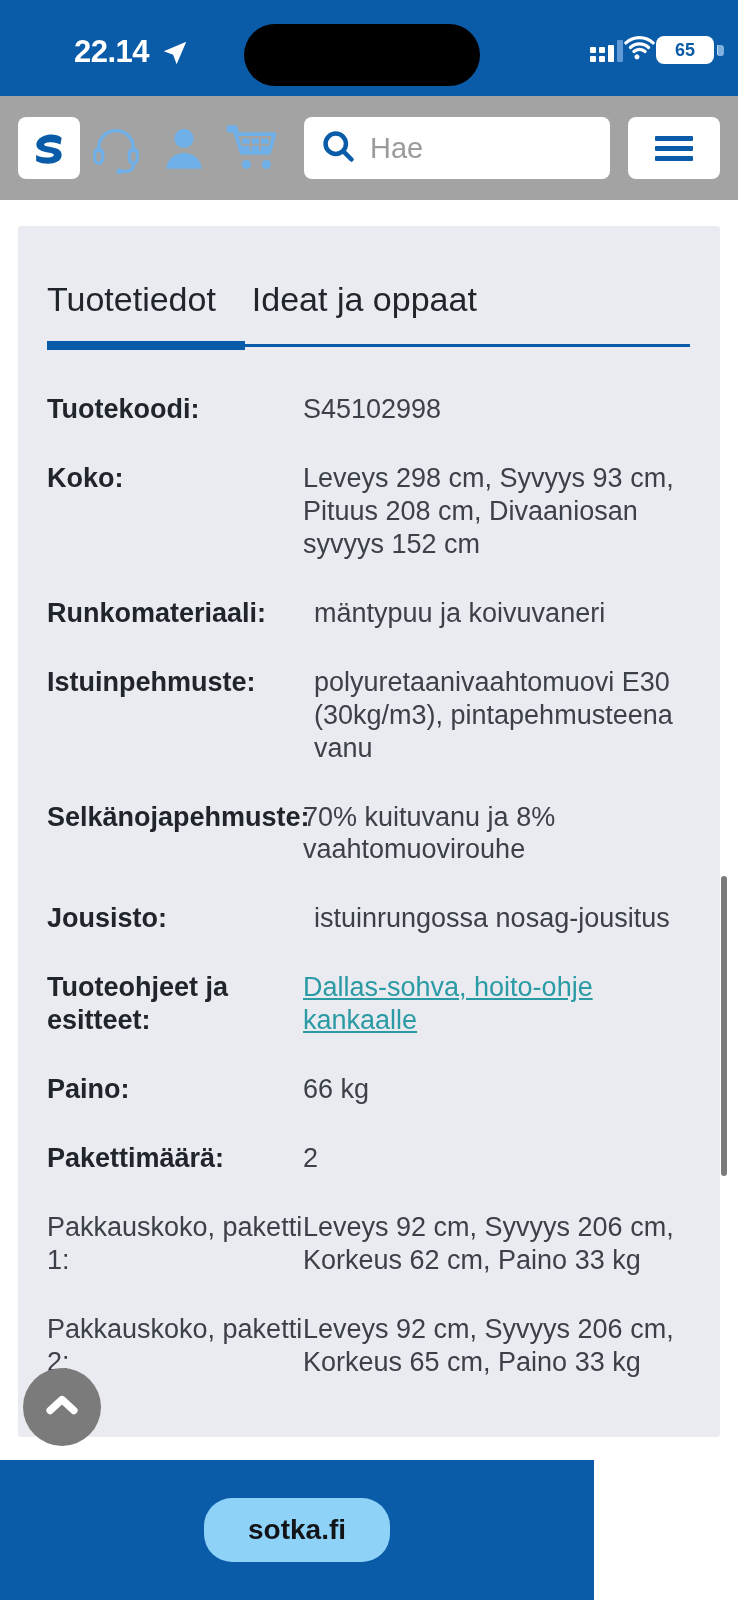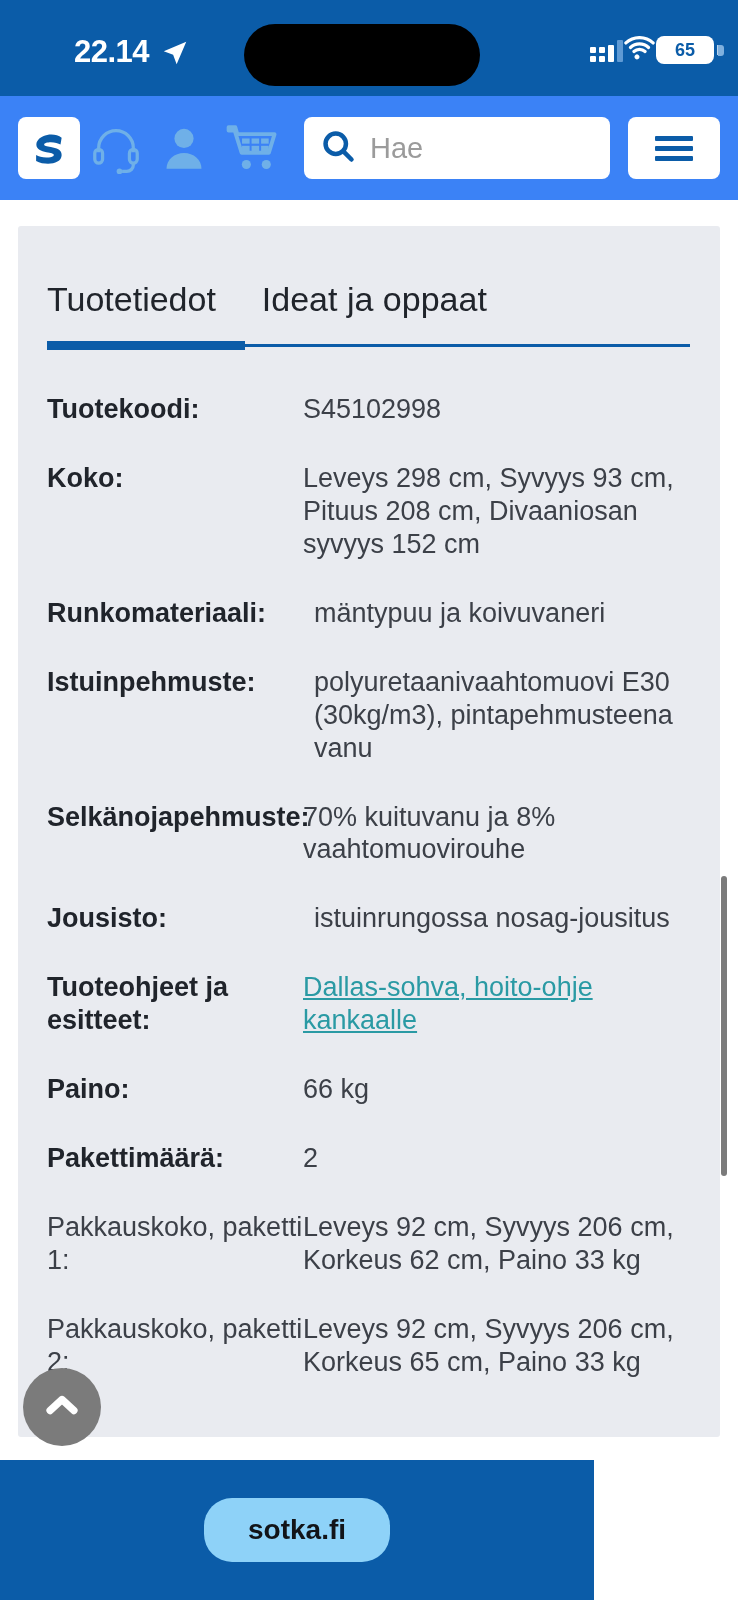--- a/index.html
+++ b/index.html
@@ -45,21 +45,21 @@
     width:5px; height:10px; border-radius:0 3px 3px 0; background:#b9d2ea;
   }
   .batt-wrap{ position:relative; }
   .batt-wrap .cap{
     position:absolute; right:-10px; top:9px; width:6px; height:11px;
     background:#7fb0de; border-radius:0 3px 3px 0;
   }
 
   
   .appbar{
-    height:104px; background:#3b82f6;
+    height:104px; background:#a3a3a3;
     display:flex; align-items:center; gap:4px; padding:0 18px;
   }
   .logo-tile{
     width:62px; height:62px; background:#fff; border-radius:8px;
     display:flex; align-items:center; justify-content:center; flex:none;
   }
   .hdr-icon{ width:64px; height:62px; display:flex; align-items:center; justify-content:center; flex:none; }
   .searchbox{
     flex:1 1 auto; height:62px; background:#fff; border-radius:8px;
     display:flex; align-items:center; gap:14px; padding:0 16px;
@@ -75,21 +75,21 @@
   
   .page{ position:relative; background:#fff; height:1196px; padding:26px 18px 0 18px; }
   .card{
     background:#e9ebf0; border-radius:3px; padding:0 0 22px 0;
     min-height:1140px;
   }
   .tabs{
     display:flex; align-items:flex-end; gap:0; padding:54px 0 0 29px;
   }
   .tab{ font-size:34px; color:#20242b; padding-bottom:22px; }
-  .tab.t2{ margin-left:46px; }
+  .tab.t2{ margin-left:36px; }
   .tabline{ position:relative; height:6px; margin:0 30px 0 29px; }
   .tabline .thin{ position:absolute; left:0; right:0; top:3px; height:3px; background:#0b5ca8; }
   .tabline .thick{ position:absolute; left:0; width:198px; top:0; height:9px; background:#0b5ca8; }
 
   .specs{ padding:46px 30px 0 29px; }
   .row{ display:flex; align-items:flex-start; margin-bottom:36px; }
   .row .lbl{
     width:256px; flex:none; font-size:27px; font-weight:700; color:#20242b;
     line-height:1.22;
   }

